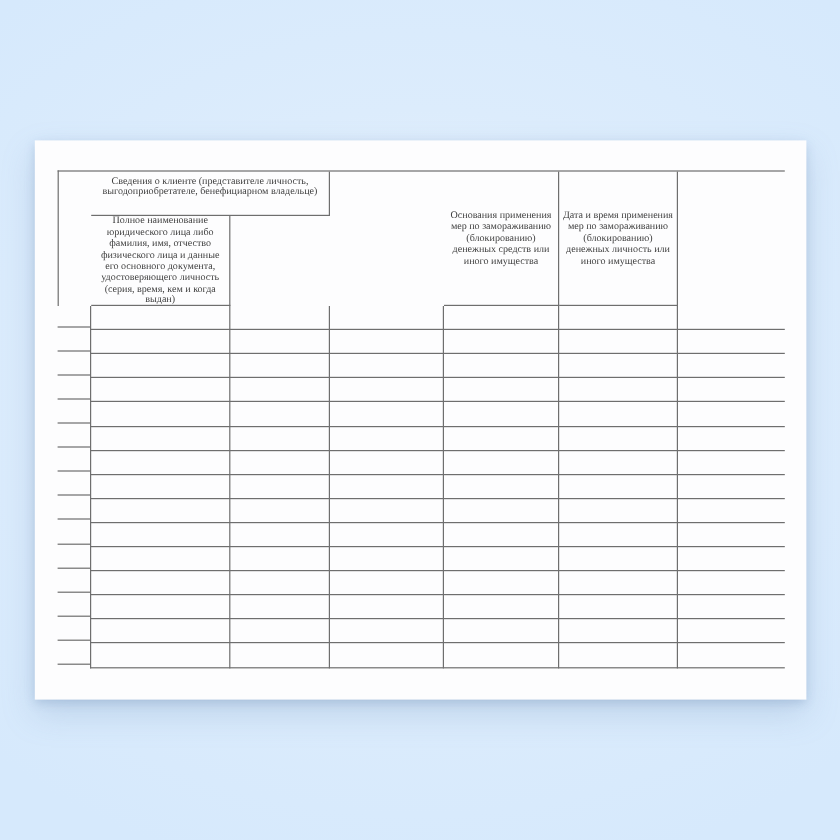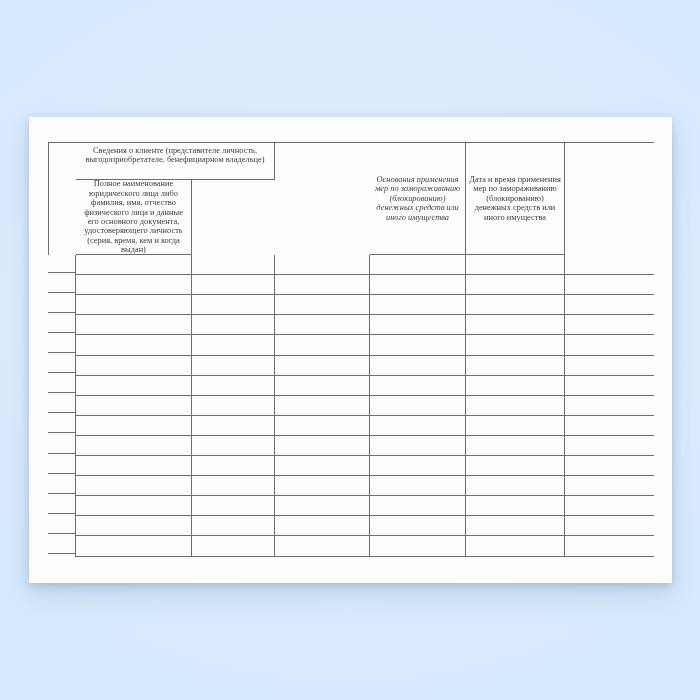--- a/index.html
+++ b/index.html
@@ -34,39 +34,39 @@
     text-align:center;
     font-size:8.4px;line-height:9.4px;
     padding:1px 2px;
     overflow:hidden;
   }
   .c-num   {grid-column:1;grid-row:1/3;}
   .c-group {grid-column:2/4;grid-row:1;align-items:flex-start;padding-top:3px;}
   .c-sub1  {grid-column:2;grid-row:2;}
   .c-sub2  {grid-column:3;grid-row:2;}
   .c-prop  {grid-column:4;grid-row:1/3;}
-  .c-grnd  {grid-column:5;grid-row:1/3;font-style:italic;}
+  .c-grnd  {grid-column:5;grid-row:1/3;}
   .c-date  {grid-column:6;grid-row:1/3;}
   .c-ord   {grid-column:7;grid-row:1/3;}
   .tbody{position:relative;width:606px;height:302px;}
   .hline,.segline{position:absolute;height:1px;background:var(--line);}
   .vline{position:absolute;width:1px;background:var(--line);top:0;}
 </style>
 </head>
 <body>
 
 <div class="scene">
   <div class="paper">
     <div class="table">
 
       <div class="thead">
         <div class="hcell c-group">Сведения о клиенте (представителе личность, выгодоприобретателе, бенефициарном владельце)</div>
         <div class="hcell c-sub1">Полное наименование юридического лица либо фамилия, имя, отчество физического лица и данные его основного документа, удостоверяющего личность (серия, время, кем и когда выдан)</div>
         <div class="hcell c-grnd">Основания применения мер по замораживанию (блокированию) денежных средств или иного имущества</div>
-        <div class="hcell c-date">Дата и время применения мер по замораживанию (блокированию) денежных средств или иного имущества</div>
+        <div class="hcell c-date">Дата и время применения мер по замораживанию (блокированию) денежных личность или иного имущества</div>
       </div>
 
       <div class="tbody" id="tbody" style="height: 301.5px;">
           <div class="hline" style="left: 27px; width: 579px; top: 19.1px;"></div>
           <div class="segline" style="left: 0px; width: 27px; top: 16.6px;"></div>
           <div class="hline" style="left: 27px; width: 579px; top: 39.2px;"></div>
           <div class="segline" style="left: 0px; width: 27px; top: 36.7px;"></div>
           <div class="hline" style="left: 27px; width: 579px; top: 59.3px;"></div>
           <div class="segline" style="left: 0px; width: 27px; top: 56.8px;"></div>
           <div class="hline" style="left: 27px; width: 579px; top: 79.4px;"></div>

